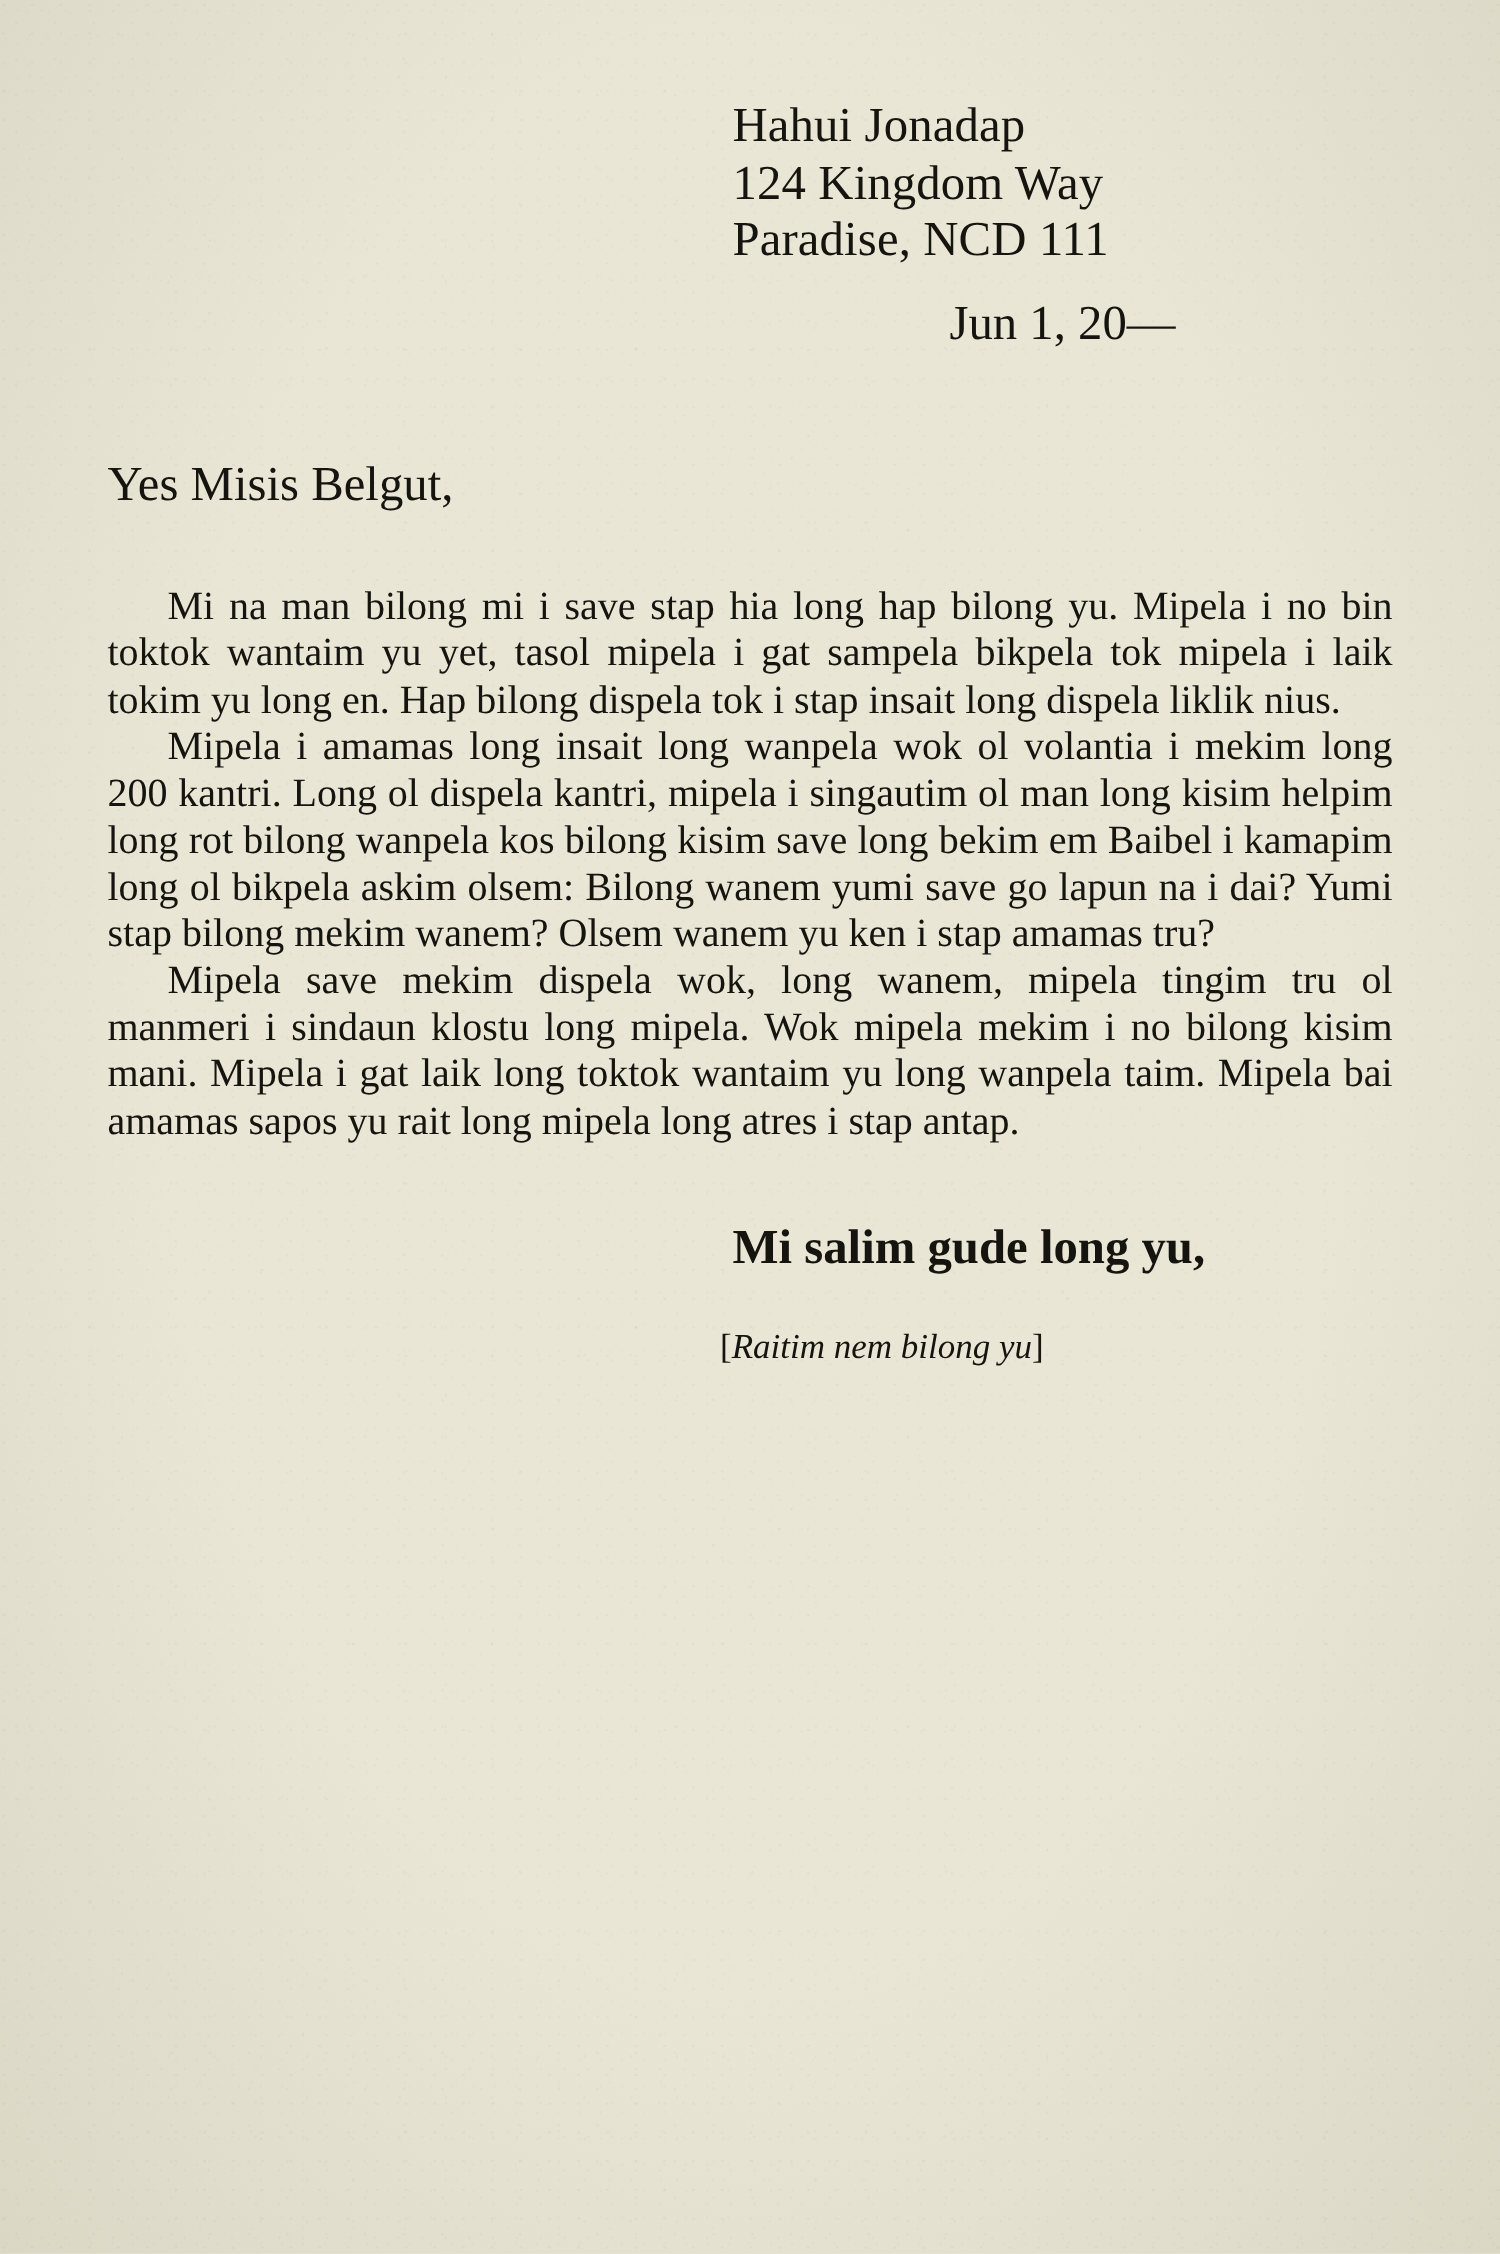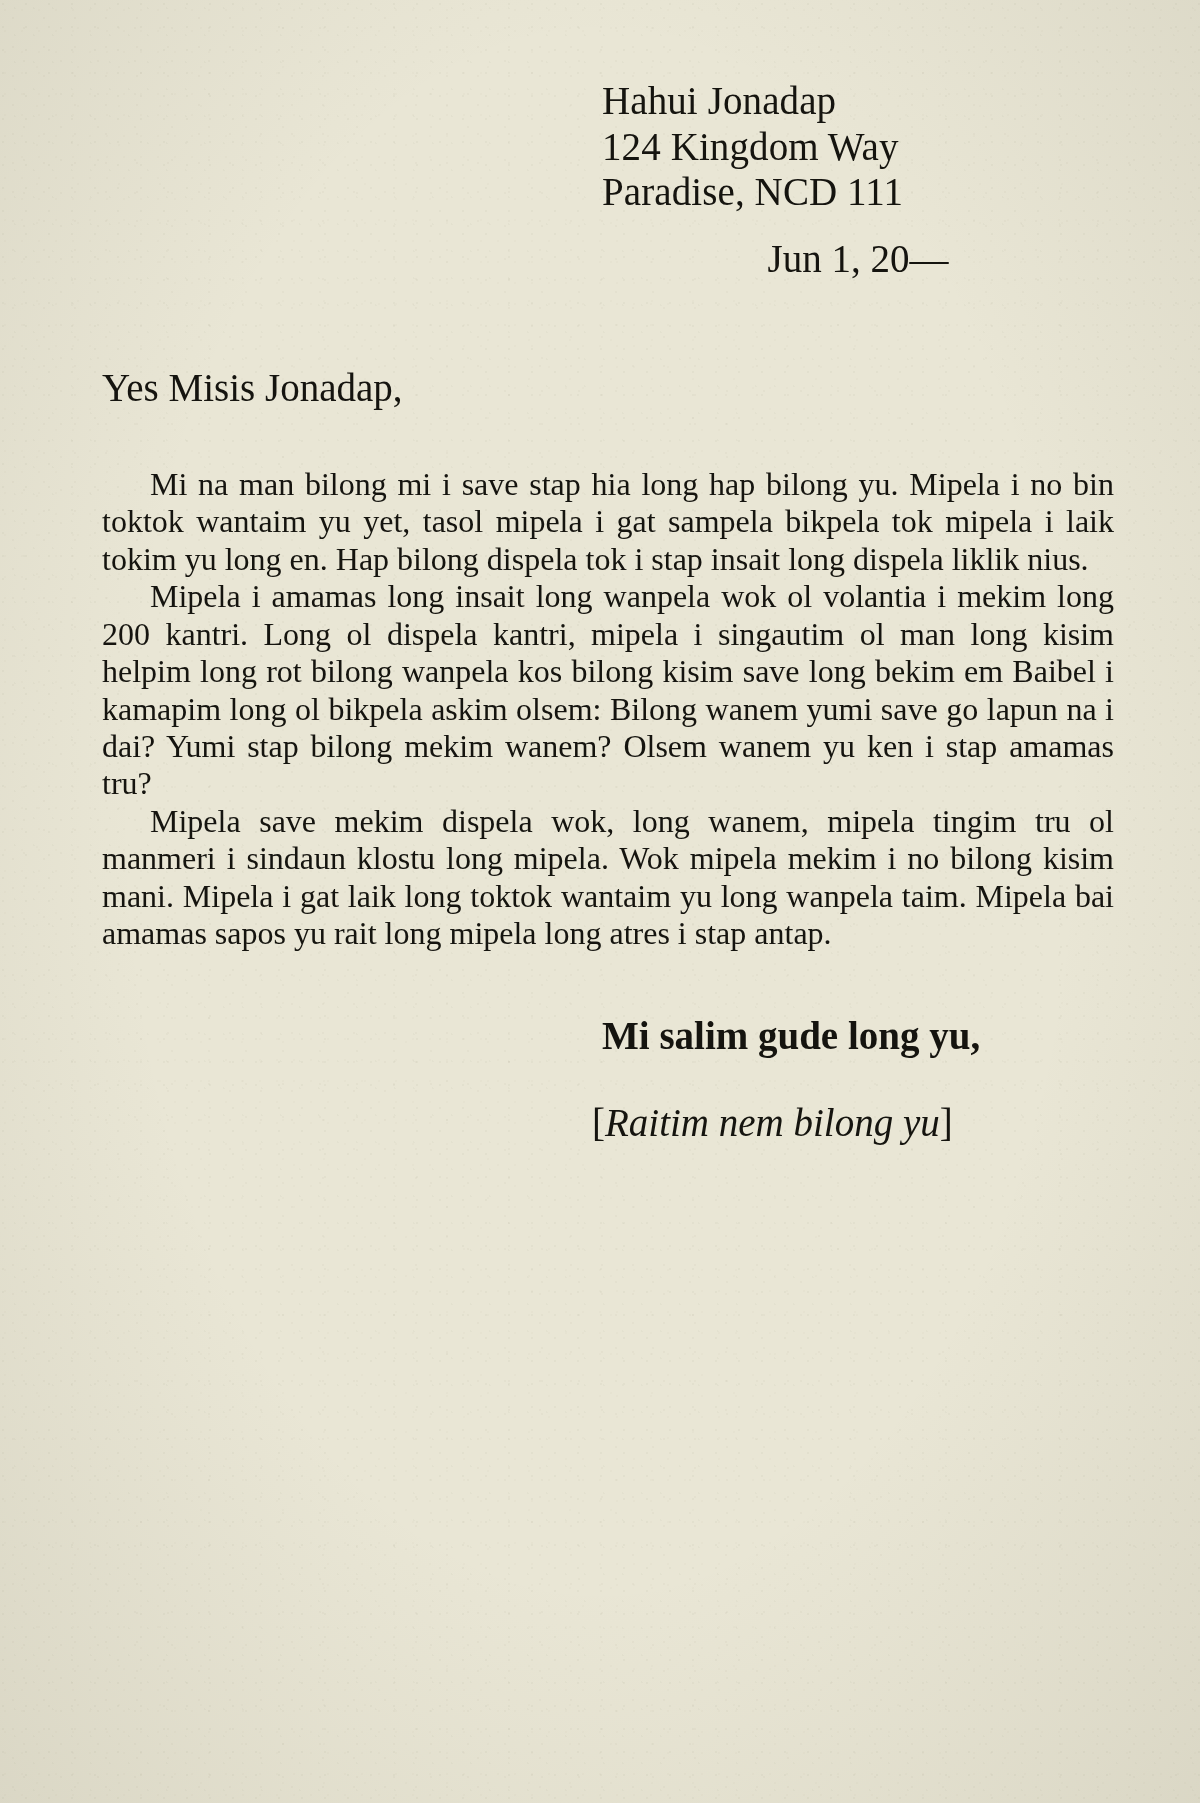--- a/index.html
+++ b/index.html
@@ -36,21 +36,20 @@
     pointer-events: none;
     background: radial-gradient(ellipse at 50% 45%, rgba(0,0,0,0) 55%, rgba(90,85,60,0.10) 100%);
   }
 
   .page {
     position: relative;
     z-index: 2;
     padding: 78px 86px 12px 86px;
     box-sizing: border-box;
     height: 100%;
-    margin-left: 16px;
   }
 
   .letterhead {
     margin-left: 500px;
     font-size: 39px;
     line-height: 1.17;
     letter-spacing: 0.1px;
   }
   .letterhead .addr-line {
     white-space: nowrap;
@@ -82,21 +81,21 @@
 
   .closing {
     margin-top: 60px;
     margin-left: 500px;
     font-size: 39px;
     font-weight: bold;
   }
   .signature {
     margin-top: 42px;
     margin-left: 490px;
-    font-size: 39px;
+    font-size: 28px;
     font-style: italic;
   }
   .signature .bracket {
     font-style: normal;
   }
 </style>
 </head>
 <body>
 
 <div class="grain"></div>
@@ -105,21 +104,21 @@
 <div class="page">
 
   <div class="letterhead">
     <div class="addr-line">Hahui Jonadap</div>
     <div class="addr-line">124 Kingdom Way</div>
     <div class="addr-line">Paradise, NCD 111</div>
   </div>
 
   <div class="date-line">Jun 1, 20—</div>
 
-  <div class="salutation">Yes Misis Jonadap,</div>
+  <div class="salutation">Yes Misis Belgut,</div>
 
   <div class="body-copy">
     <p>Mi na man bilong mi i save stap hia long hap bilong yu. Mipela i no bin toktok wantaim yu yet, tasol mipela i gat sampela bikpela tok mipela i laik tokim yu long en. Hap bilong dispela tok i stap insait long dispela liklik nius.</p>
     <p>Mipela i amamas long insait long wanpela wok ol volantia i mekim long 200 kantri. Long ol dispela kantri, mipela i singautim ol man long kisim helpim long rot bilong wanpela kos bilong kisim save long bekim em Baibel i kamapim long ol bikpela askim olsem: Bilong wanem yumi save go lapun na i dai? Yumi stap bilong mekim wanem? Olsem wanem yu ken i stap amamas tru?</p>
     <p>Mipela save mekim dispela wok, long wanem, mipela tingim tru ol manmeri i sindaun klostu long mipela. Wok mipela mekim i no bilong kisim mani. Mipela i gat laik long toktok wantaim yu long wanpela taim. Mipela bai amamas sapos yu rait long mipela long atres i stap antap.</p>
   </div>
 
   <div class="closing">Mi salim gude long yu,</div>
 
   <div class="signature">

